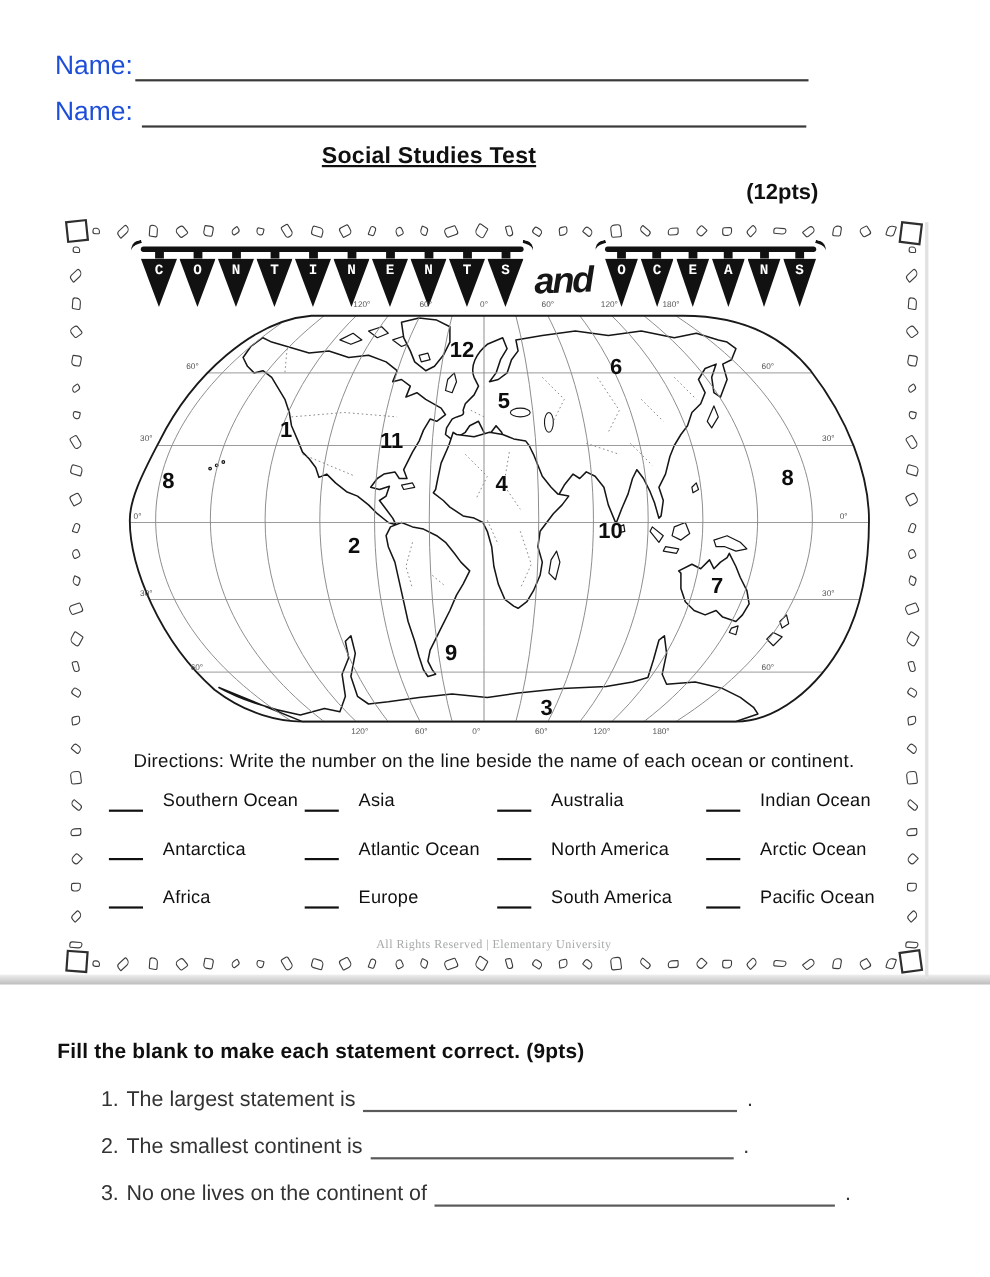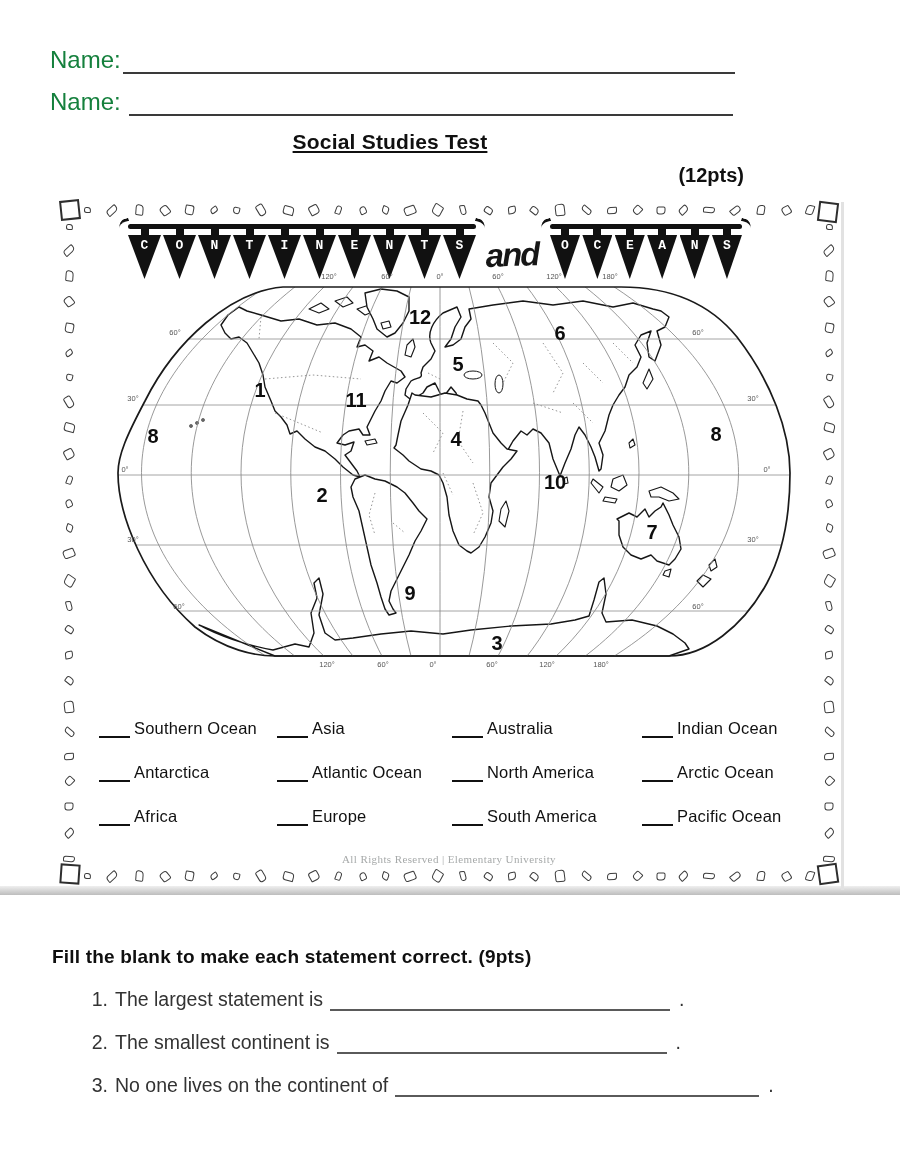--- a/index.html
+++ b/index.html
@@ -1,20 +1,20 @@
 <!DOCTYPE html>
 <html><head>
 <meta charset="utf-8">
 <style>
   html,body{margin:0;padding:0;background:#fff;}
   .page{position:relative;width:900px;height:1161px;background:#ffffff;overflow:hidden;
         font-family:"Liberation Sans",sans-serif;color:#1f1f1f;}
 
   
-  .field-row{position:absolute;left:50px;display:flex;align-items:flex-end;font-size:24px;color:#15803d;}
+  .field-row{position:absolute;left:50px;display:flex;align-items:flex-end;font-size:24px;color:#1d4ed8;}
   .field-row .line{display:inline-block;border-bottom:2.4px solid #3a3a3a;height:20px;margin-left:2px;}
   .name-row{top:46px;}
   .date-row{top:88px;}
   .title{position:absolute;left:0;top:130px;width:780px;text-align:center;
          font-size:21px;font-weight:bold;color:#101010;text-decoration:underline;letter-spacing:.2px;}
   .pts{position:absolute;top:164px;left:604px;width:140px;text-align:right;font-size:20px;font-weight:bold;color:#101010;}
 
   
   .frame{position:absolute;left:58px;top:198px;width:782px;height:690px;background:#fff;}
   .confetti-strip{position:absolute;display:flex;justify-content:space-between;align-items:center;}
@@ -62,21 +62,21 @@
   .map-svg .mer{stroke:#8d8d8d;stroke-width:0.9;fill:none;}
   .map-svg .dot{fill:none;stroke:#7a7a7a;stroke-width:0.8;stroke-dasharray:1.5,2.5;}
   .map-svg .mapnum{font-family:"Liberation Sans",sans-serif;font-size:20px;font-weight:bold;fill:#0d0d0d;}
   .map-svg .axlab{font-family:"Liberation Sans",sans-serif;font-size:7.5px;fill:#555;}
 
   
   .directions{position:absolute;left:0;top:484px;width:100%;text-align:center;
               font-size:17px;color:#141414;letter-spacing:.2px;}
   .answers{position:absolute;left:41px;top:521px;width:712px;display:grid;
            grid-template-columns:178px 175px 190px auto;row-gap:25px;}
-  .answer-item{display:flex;align-items:flex-end;gap:4px;font-size:16.5px;color:#101010;letter-spacing:.2px;}
+  .answer-item{display:flex;align-items:flex-end;gap:18px;font-size:16.5px;color:#101010;letter-spacing:.2px;}
   .answer-blank{display:inline-block;width:31px;height:15px;border-bottom:2.4px solid #111;}
   .watermark{position:absolute;left:0;top:655px;width:100%;text-align:center;
              font-family:"Liberation Serif",serif;font-size:11px;color:#a6a9a9;letter-spacing:.4px;}
 
   
   .scan-band{position:absolute;left:0;top:886px;width:900px;height:9px;
              background:linear-gradient(#efefef,#bdbdbd);}
   .scan-right{position:absolute;left:841px;top:202px;width:3px;height:688px;background:#e2e2e2;}
 
   
@@ -456,20 +456,21 @@
           <text x="539" y="251" text-anchor="middle" dominant-baseline="middle" class="mapnum">7</text>
           <text x="40" y="155" text-anchor="middle" dominant-baseline="middle" class="mapnum">8</text>
           <text x="603" y="153" text-anchor="middle" dominant-baseline="middle" class="mapnum">8</text>
           <text x="297" y="312" text-anchor="middle" dominant-baseline="middle" class="mapnum">9</text>
           <text x="442" y="201" text-anchor="middle" dominant-baseline="middle" class="mapnum">10</text>
           <text x="243" y="119" text-anchor="middle" dominant-baseline="middle" class="mapnum">11</text>
           <text x="307" y="36" text-anchor="middle" dominant-baseline="middle" class="mapnum">12</text>
         </g>
     </svg>
 
+    <div class="directions">Directions: Write the number on the line beside the name of each ocean or continent.</div>
     <div class="answers">
         <div class="answer-item">
           <span class="answer-blank"></span>
           <span>Southern Ocean</span>
         </div>
         <div class="answer-item">
           <span class="answer-blank"></span>
           <span>Asia</span>
         </div>
         <div class="answer-item">

